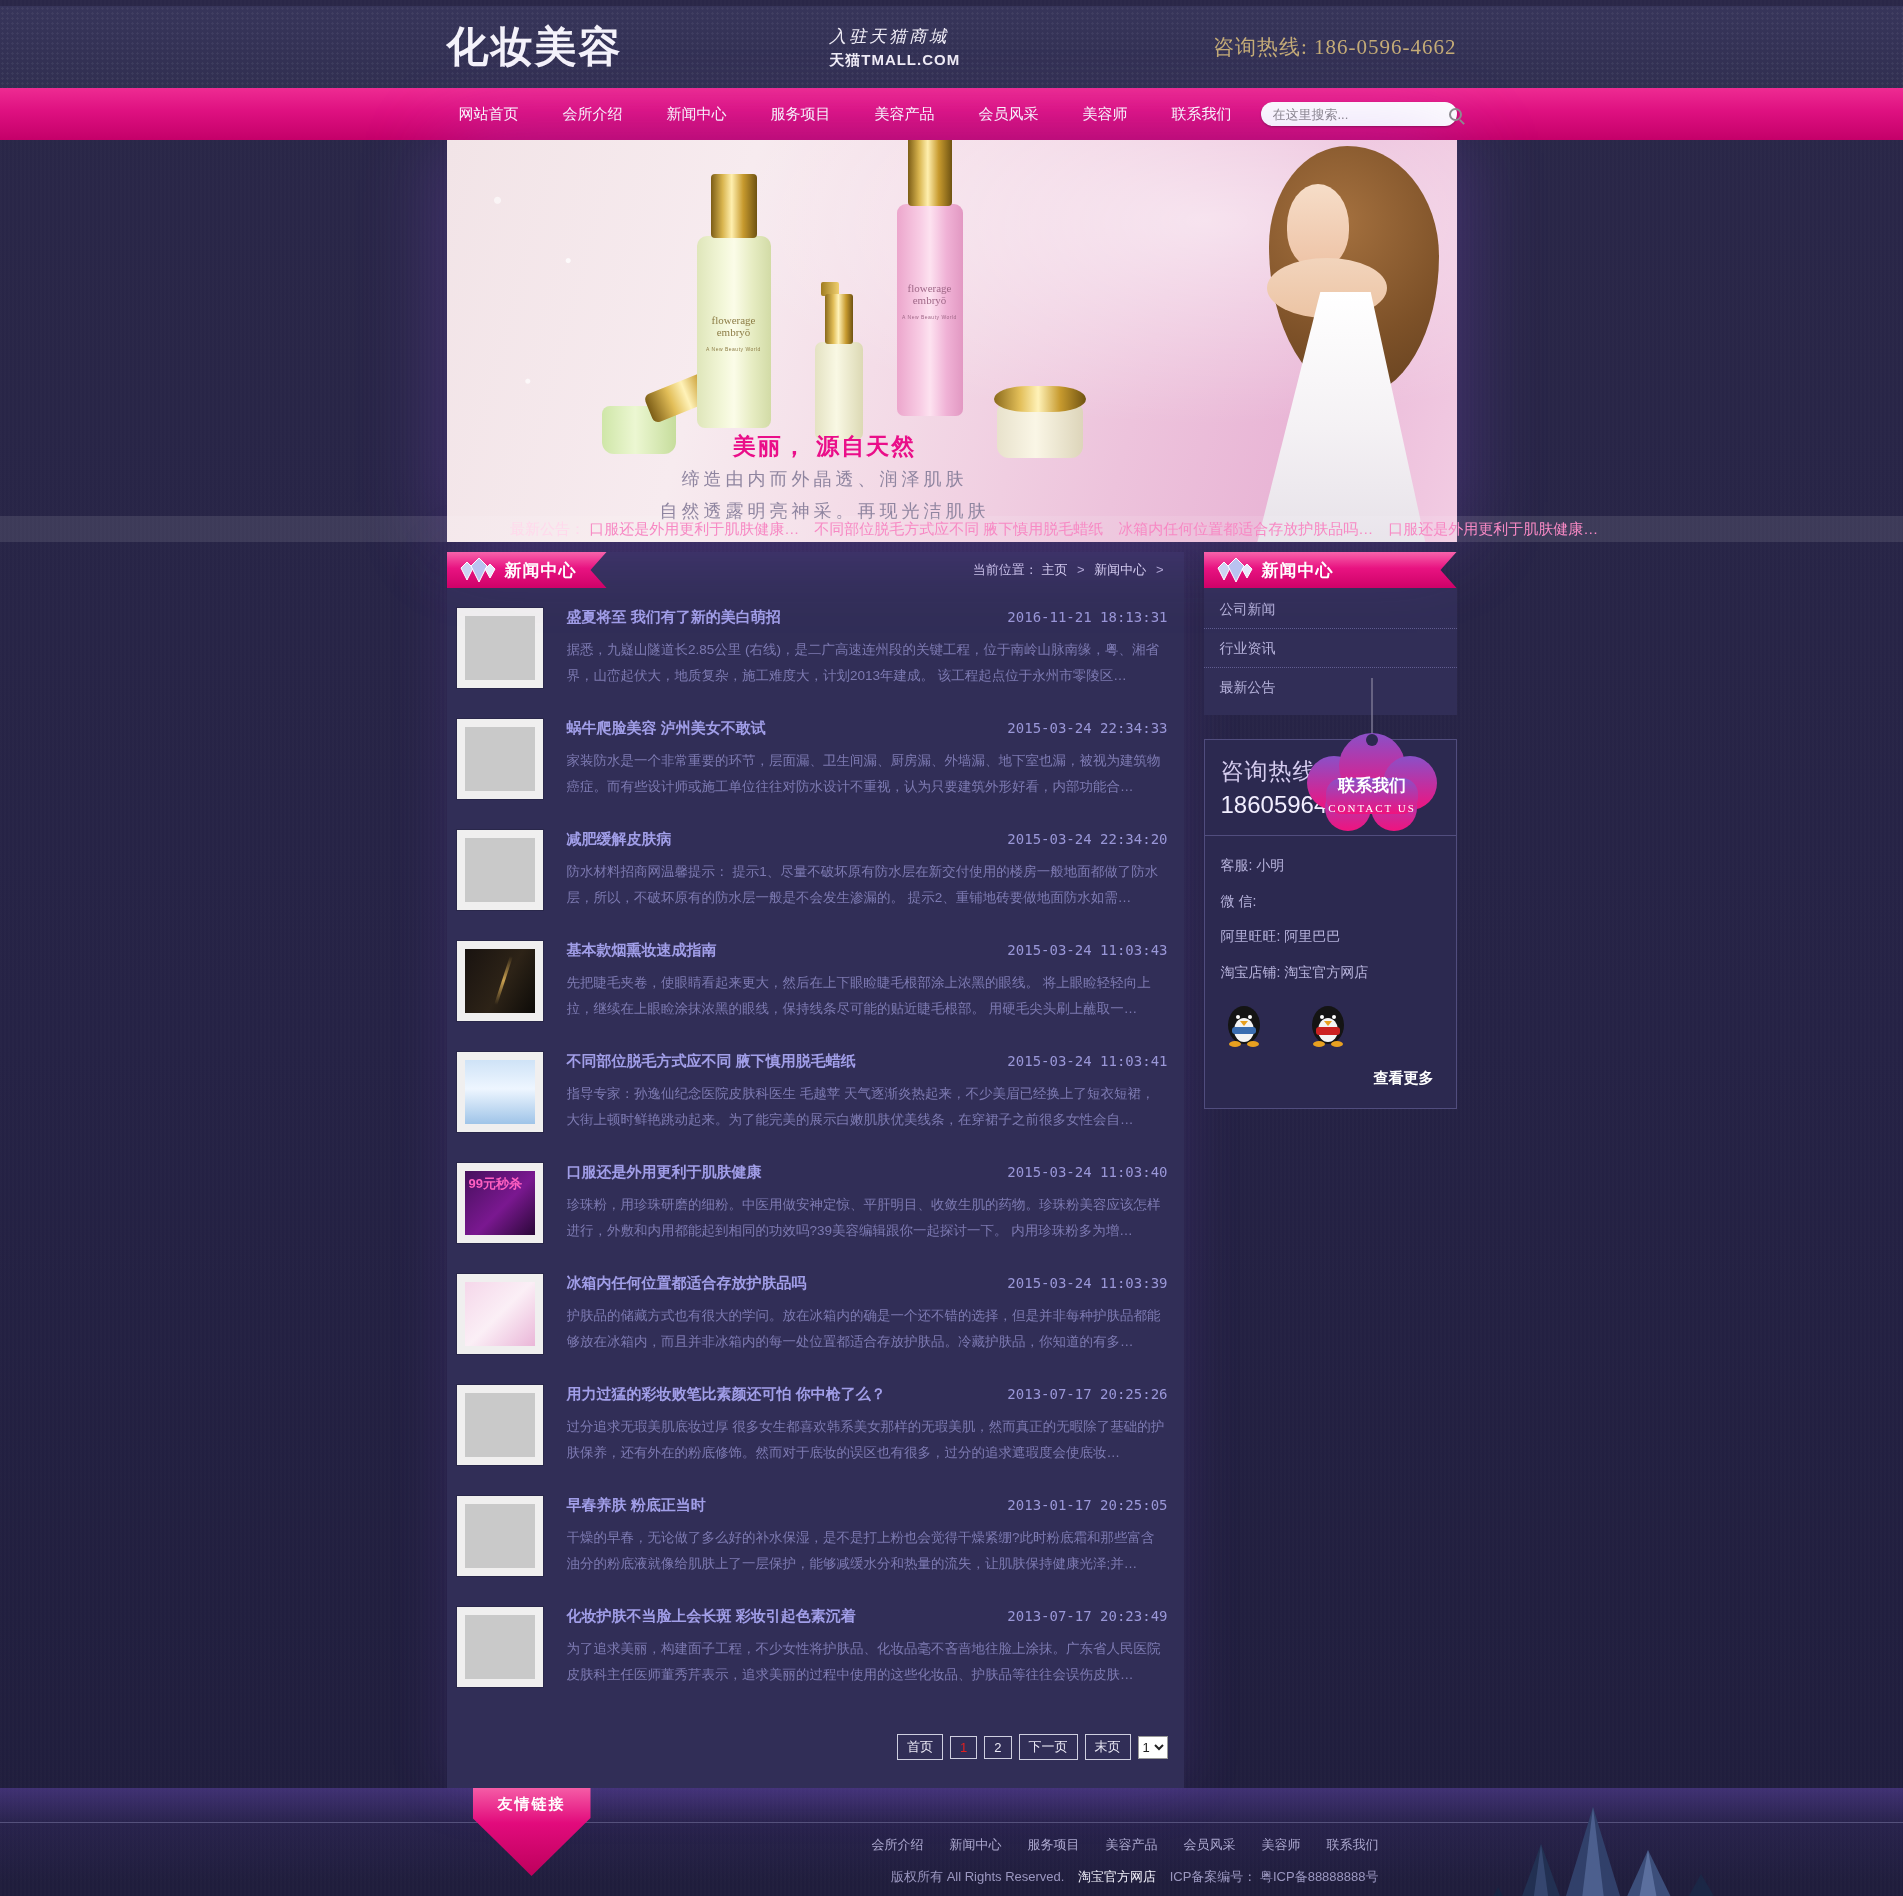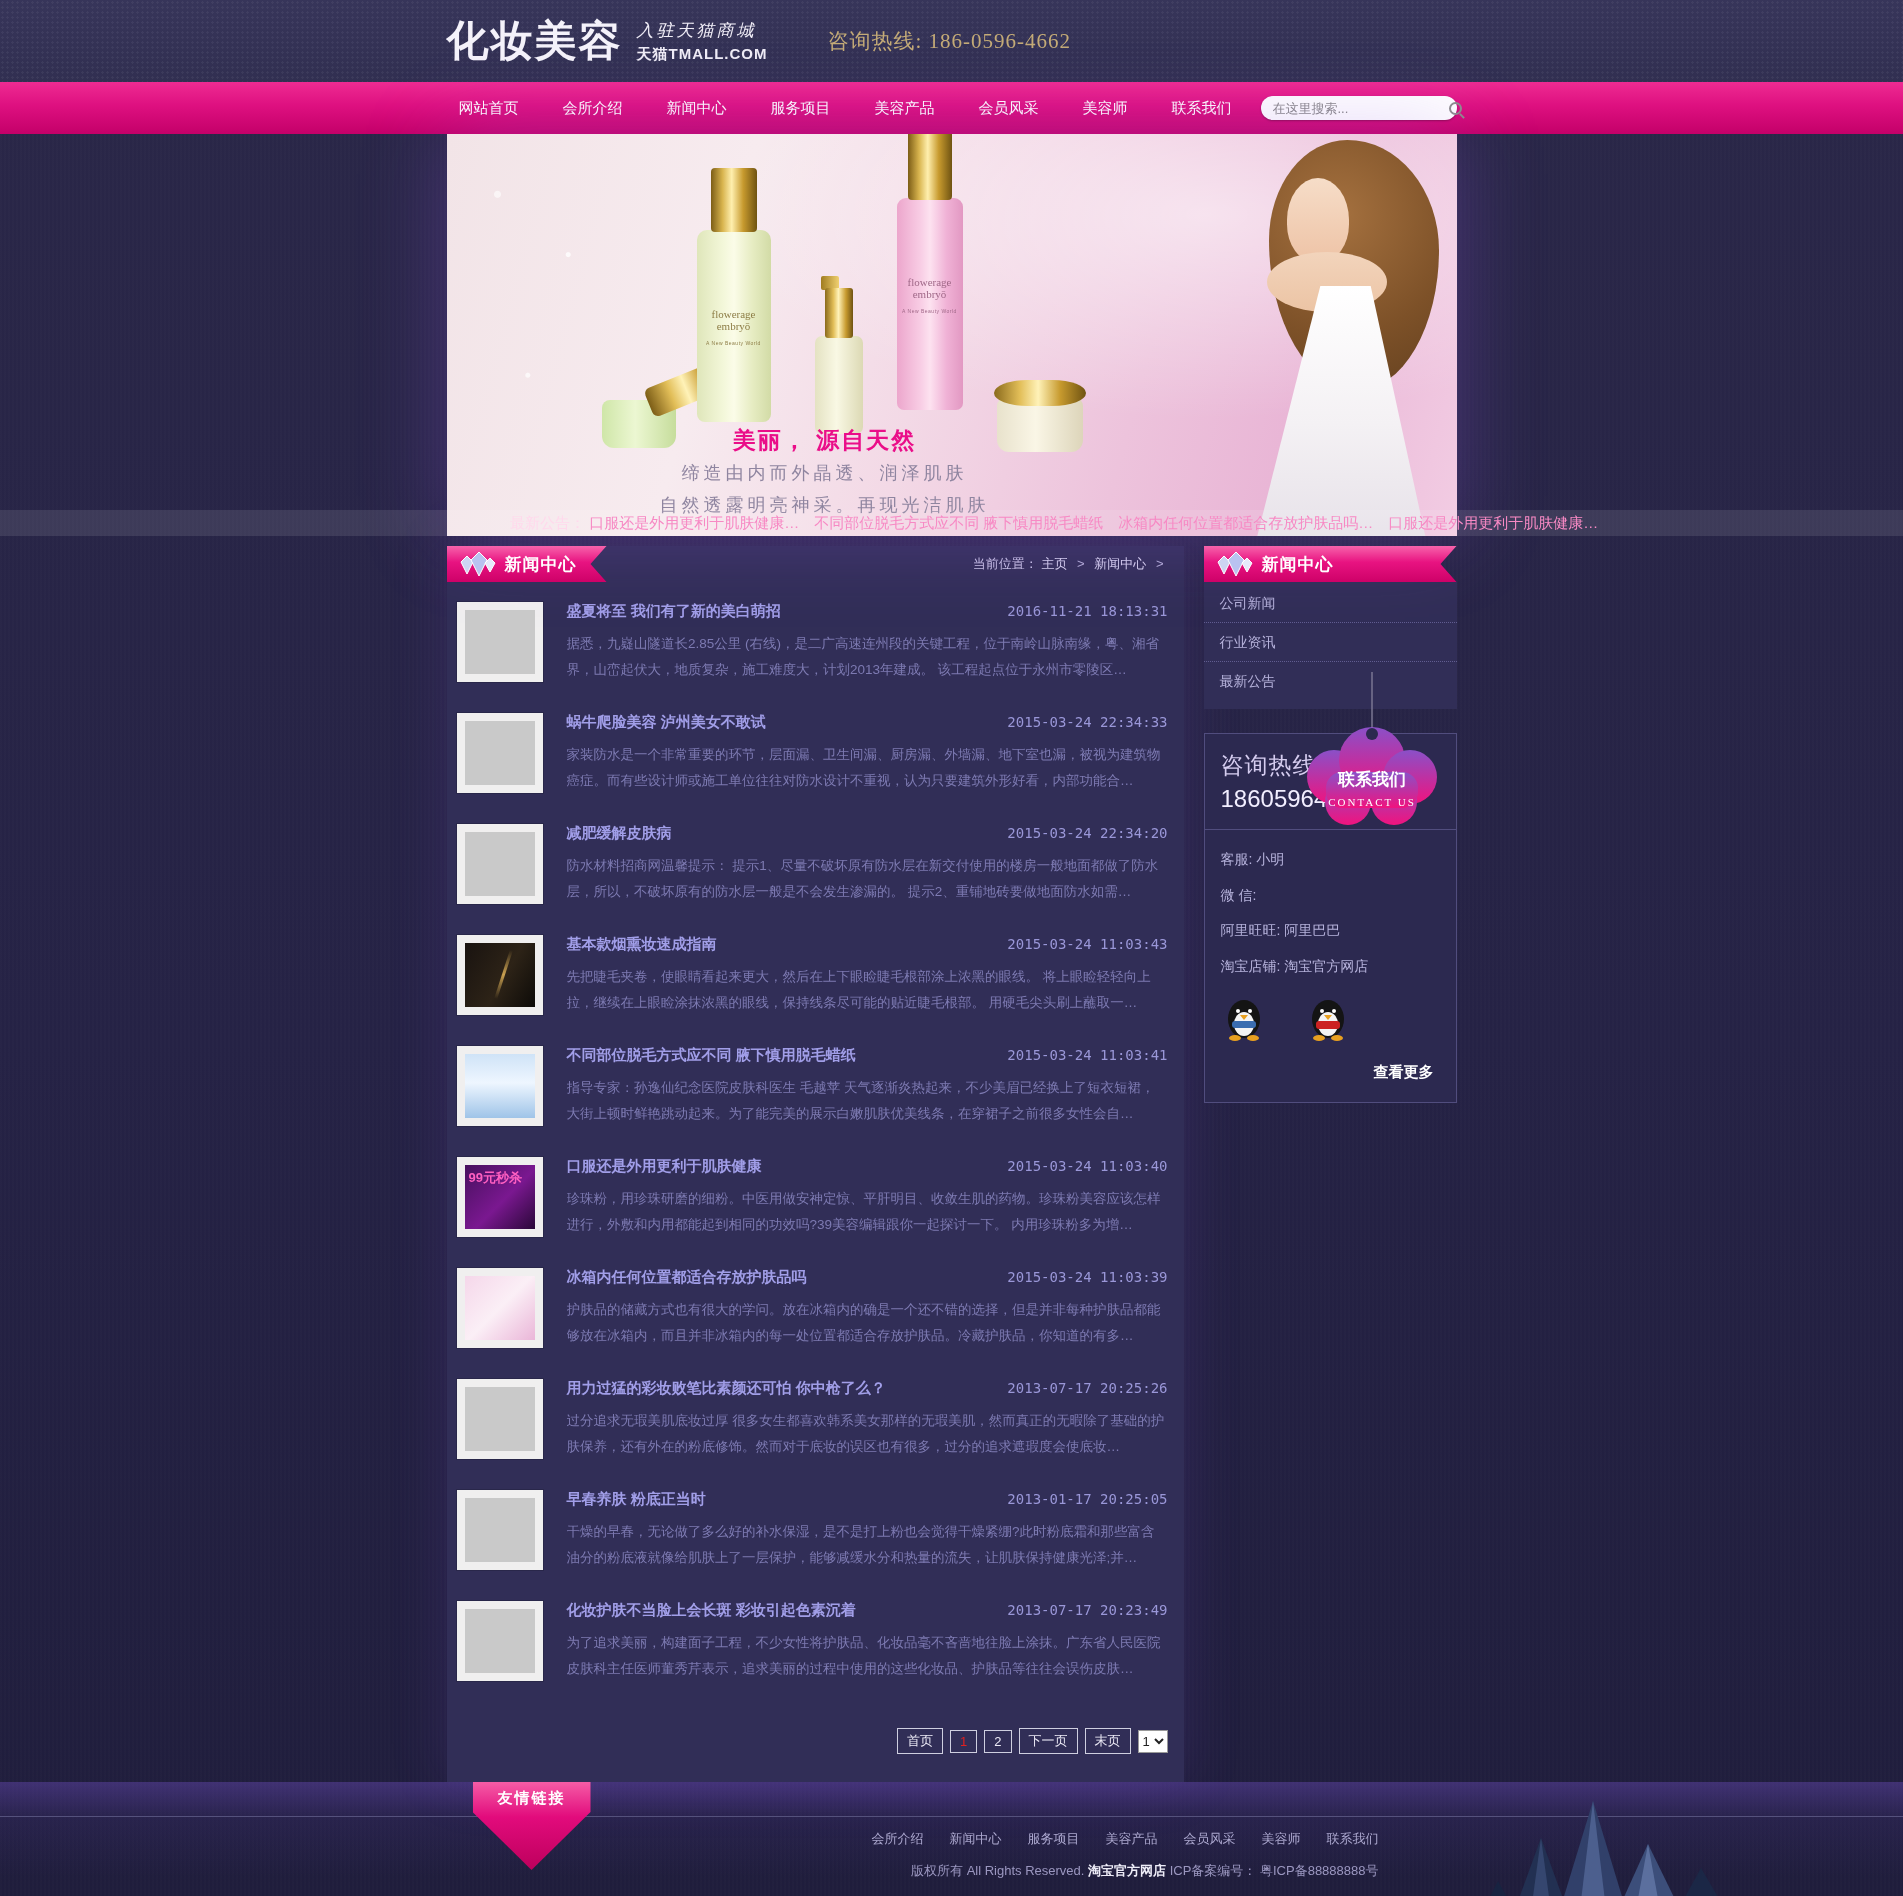--- a/index.html
+++ b/index.html
@@ -14,21 +14,21 @@
   a { text-decoration:none; cursor:pointer; }
 
   
   .top-header {
     height:82px;
     background:
       radial-gradient(rgba(255,255,255,0.05) 1px, transparent 1.4px),
       linear-gradient(180deg,#37355a,#312f51);
     background-size:5px 5px, 100% 100%;
   }
-  .hwrap { width:1010px; margin:0 auto; height:100%; display:flex; align-items:center; }
+  .hwrap { width:1010px; margin:6px auto; height:100%; display:flex; align-items:center;justify-content:space-between; }
   .logo-main { font-size:42px; font-weight:bold; color:#f4f2fa; letter-spacing:2px; }
   .logo-sub { margin-left:14px; color:#efecf6; }
   .logo-sub .sub-top { font-family:Liberation Mono, monospace; font-style:italic; font-size:17px; letter-spacing:3px; }
   .logo-sub .sub-bottom { font-size:15px; font-weight:bold; margin-top:3px; letter-spacing:1px; }
   .hotline { margin-left:60px; font-family:"Liberation Serif", serif; font-size:21px; color:#c4ab77; letter-spacing:1px; }
 
   
   .nav-bar { height:52px; background:linear-gradient(180deg,#ee2b92 0%, #de1080 45%, #c40069 100%); }
   .nwrap { width:1010px; margin:0 auto; height:100%; display:flex; align-items:center; }
   .nav-links { display:flex; gap:44px; padding-left:12px; flex:1; }
@@ -170,21 +170,21 @@
     background:linear-gradient(180deg, rgba(112,78,196,0.40) 0%, rgba(70,52,130,0.22) 36px, rgba(0,0,0,0) 95px); }
   .f-divider { position:absolute; left:0; right:0; top:34px; height:1px; background:#55517c; }
   .fwrap { width:1010px; margin:0 auto; position:relative; height:100%; }
   .flag { position:absolute; left:26px; top:0; width:118px; height:88px; z-index:2;
     clip-path:polygon(0 0,100% 0,100% 34%,50% 100%,0 34%);
     background:linear-gradient(180deg,#f55ca6,#e20b7c 40%,#bd005c);
     text-align:center; color:#fff; font-size:15px; font-weight:bold; padding-top:7px; letter-spacing:2px; }
   .f-nav { position:absolute; right:78px; top:48px; display:flex; gap:26px; font-size:13px; }
   .f-nav a { color:#aca8cf; }
   .f-copy { position:absolute; right:78px; top:80px; font-size:13px; color:#9b97c0; }
-  .f-copy .shop { color:#eeedf8; font-weight:bold; margin:0 0; }
+  .f-copy .shop { color:#eeedf8; font-weight:normal; margin:0 10px; }
   .crystals { position:absolute; right:140px; bottom:0; }
 </style>
 </head>
 <body>
 
 <div class="top-header">
   <div class="hwrap">
     <div class="logo-main">化妆美容</div>
     <div class="logo-sub">
       <div class="sub-top">入驻天猫商城</div>

